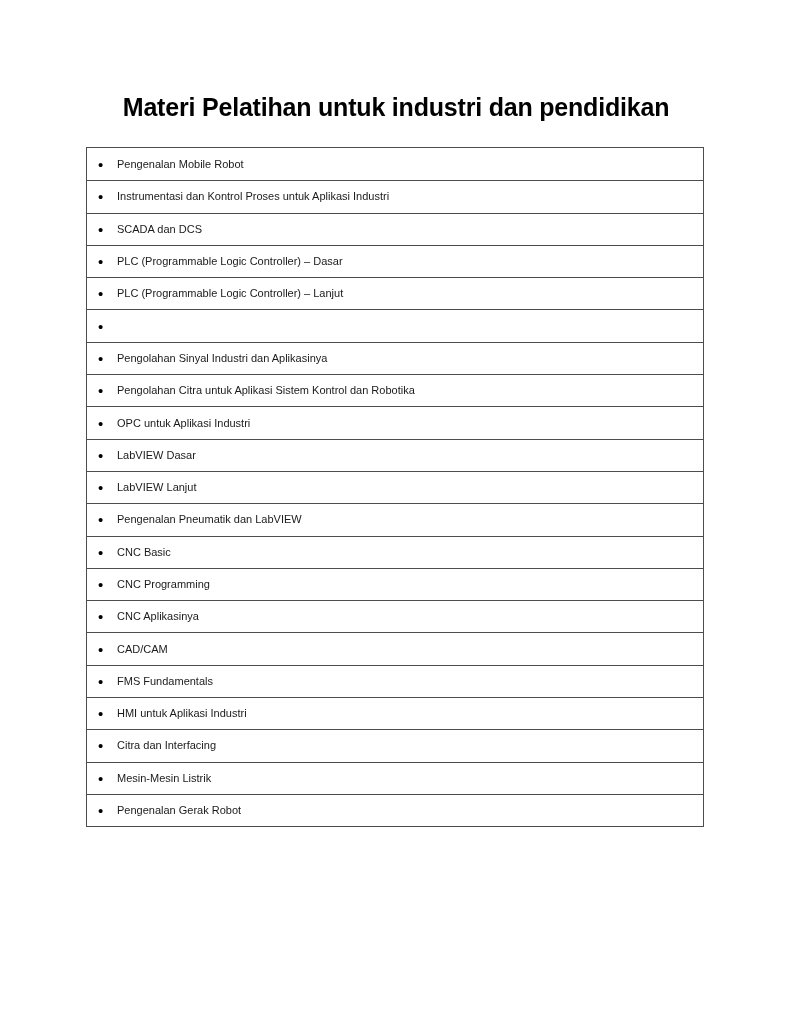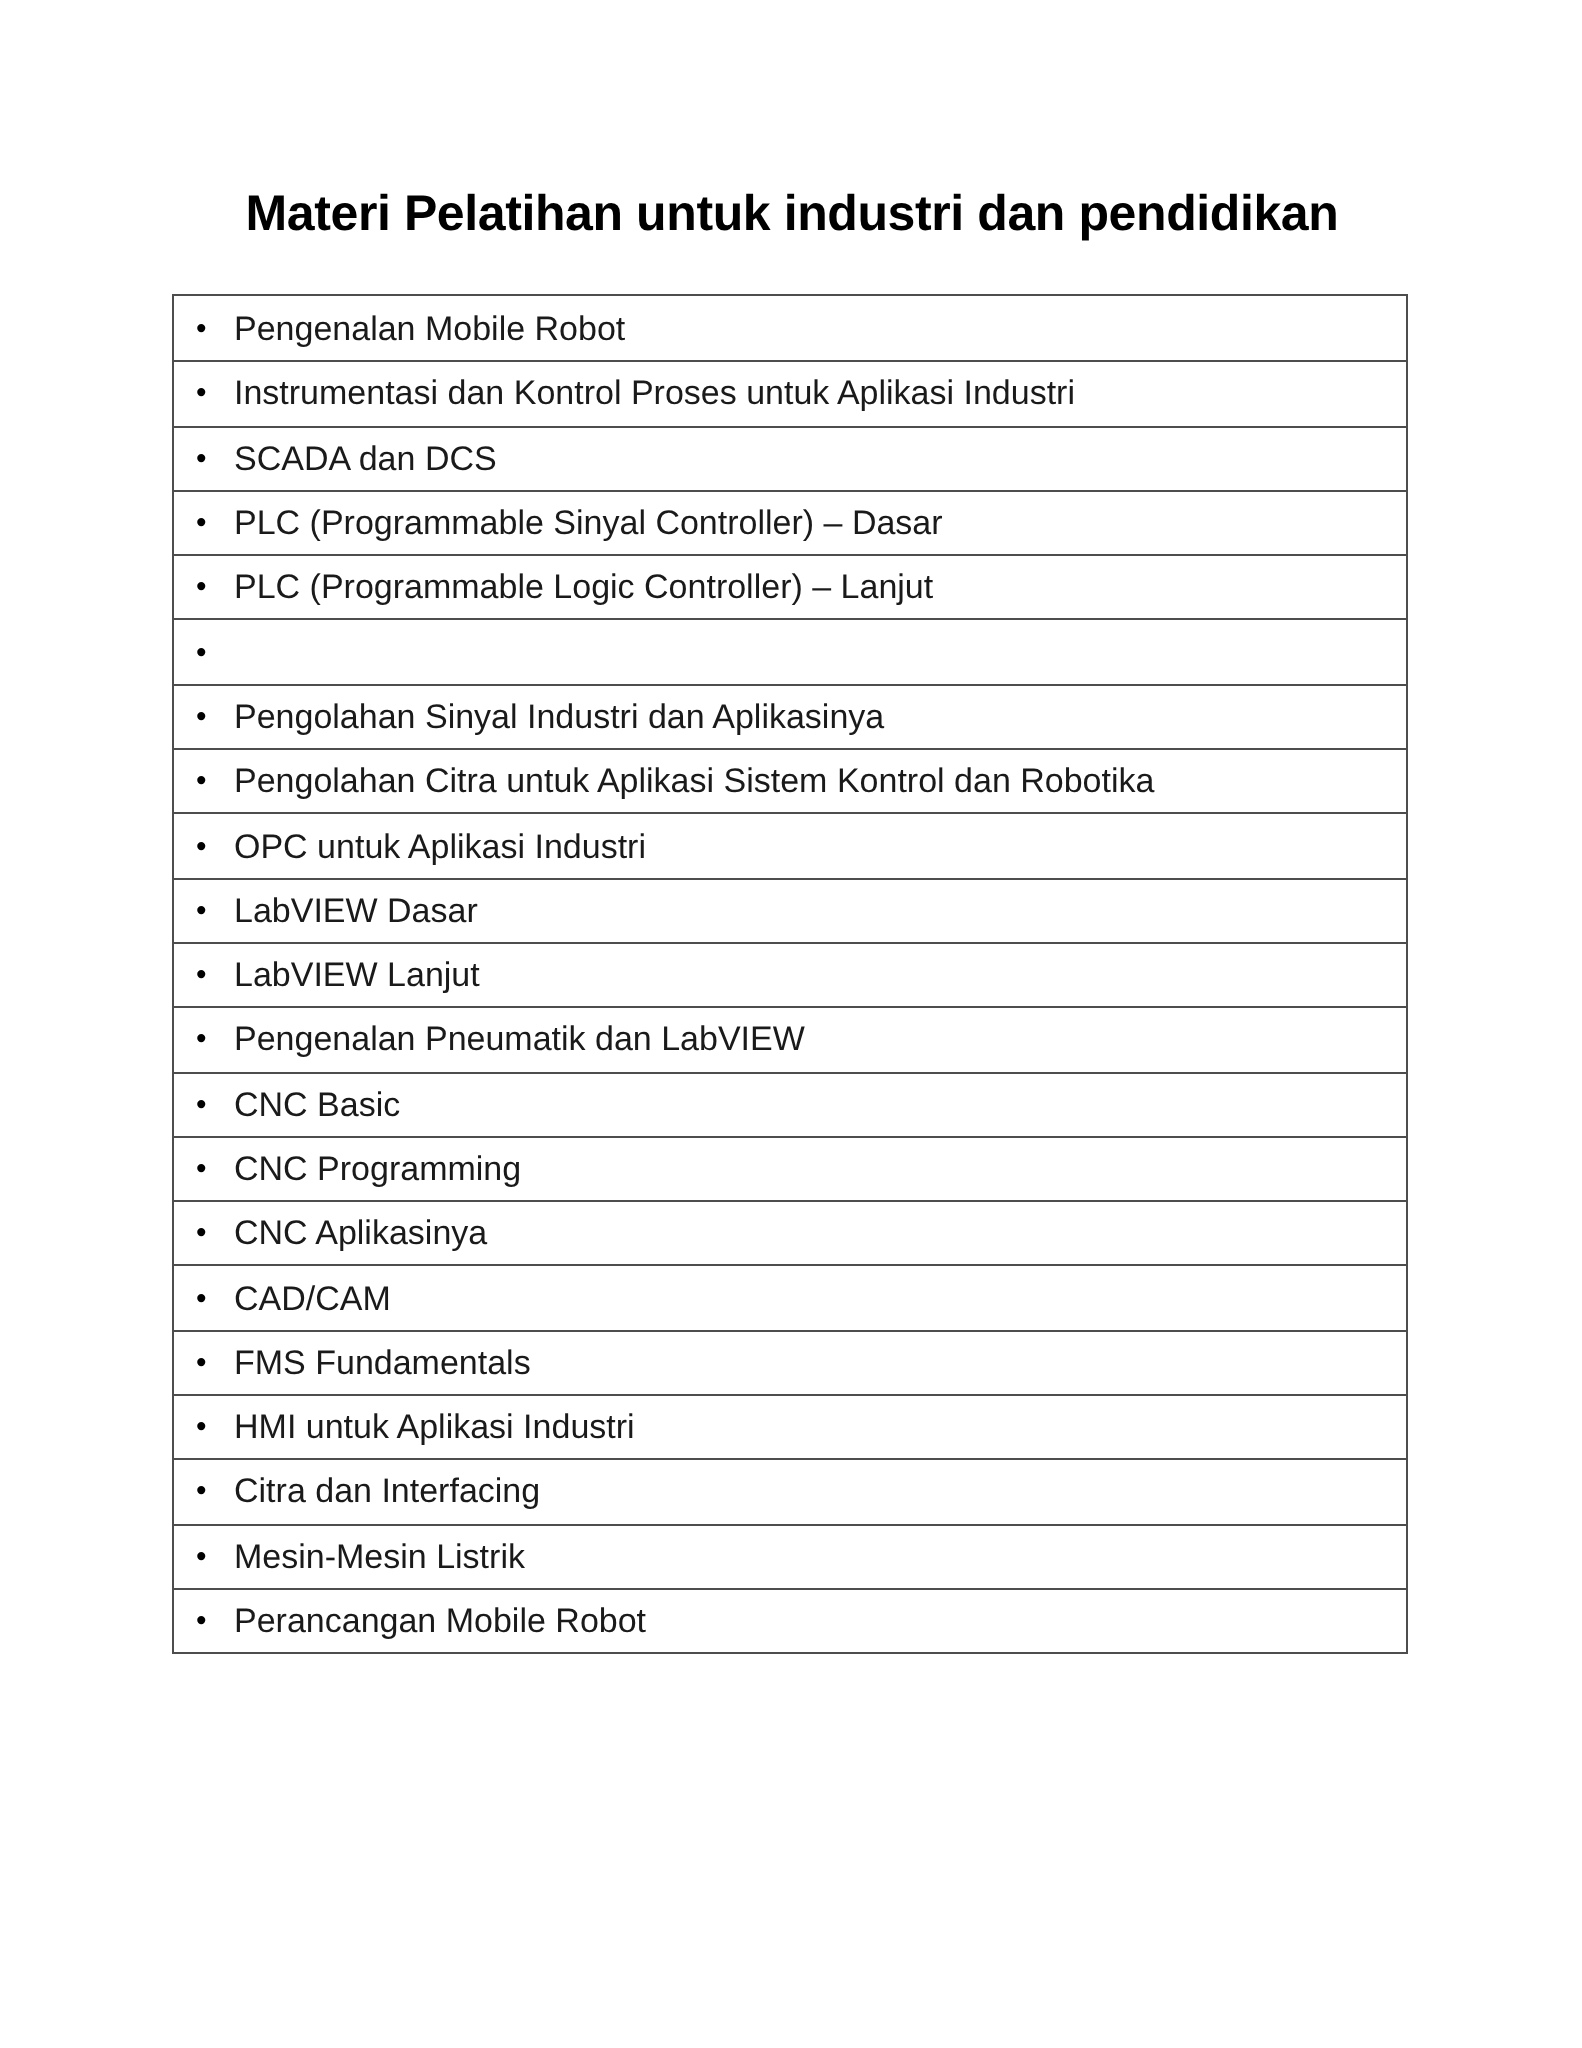--- a/index.html
+++ b/index.html
@@ -50,21 +50,21 @@
   }
   .bullet {
     width: 19px;
     flex: 0 0 19px;
     font-size: 15px;
     line-height: 1;
     color: #000000;
     text-align: left;
   }
   .topic-label {
-    font-size: 17px;
+    font-size: 11px;
     line-height: 1;
     color: #1a1a1a;
     white-space: nowrap;
   }
 </style>
 </head>
 <body>
 
 <div class="page">
 
@@ -82,21 +82,21 @@
         <span class="topic-label">Instrumentasi dan Kontrol Proses untuk Aplikasi Industri</span>
       </div>
 
       <div class="topic-row">
         <span class="bullet">•</span>
         <span class="topic-label">SCADA dan DCS</span>
       </div>
 
       <div class="topic-row">
         <span class="bullet">•</span>
-        <span class="topic-label">PLC (Programmable Sinyal Controller) – Dasar</span>
+        <span class="topic-label">PLC (Programmable Logic Controller) – Dasar</span>
       </div>
 
       <div class="topic-row">
         <span class="bullet">•</span>
         <span class="topic-label">PLC (Programmable Logic Controller) – Lanjut</span>
       </div>
 
       <div class="topic-row">
         <span class="bullet">•</span>
       </div>
@@ -166,17 +166,17 @@
         <span class="topic-label">Citra dan Interfacing</span>
       </div>
 
       <div class="topic-row">
         <span class="bullet">•</span>
         <span class="topic-label">Mesin-Mesin Listrik</span>
       </div>
 
       <div class="topic-row">
         <span class="bullet">•</span>
-        <span class="topic-label">Perancangan Mobile Robot</span>
+        <span class="topic-label">Pengenalan Gerak Robot</span>
       </div>
     </div>
 
 </div>
 
 </body></html>

